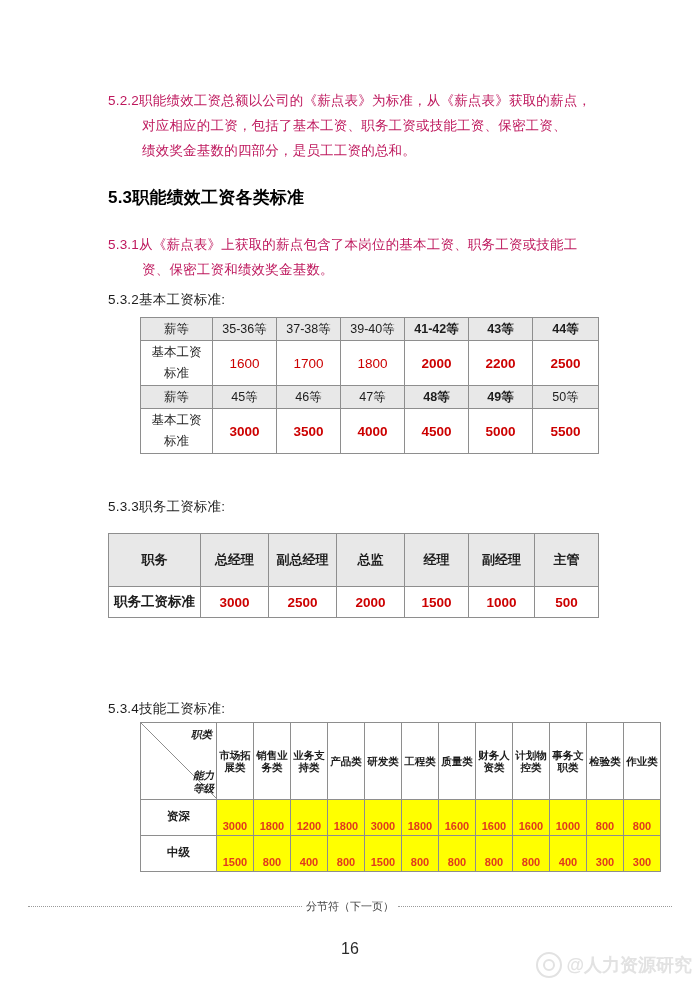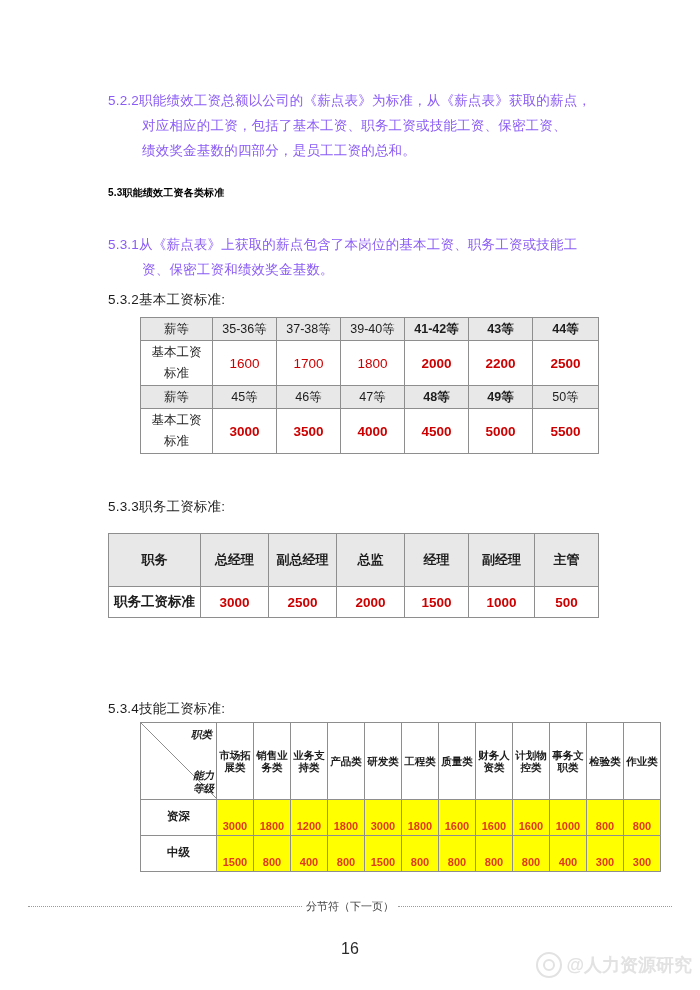--- a/index.html
+++ b/index.html
@@ -22,35 +22,35 @@
     height: 990px;
     background: #fff;
   }
 
   
   .para {
     position: absolute;
     font-size: 13.5px;
     line-height: 25px;
     letter-spacing: 0.2px;
-    color: #8b5cf6;
+    color: #be185d;
   }
   .para .ind {
     display: block;
     text-indent: 0;
     padding-left: 34px;
   }
   .para .first {
     display: block;
     padding-left: 0;
   }
 
   .heading {
     position: absolute;
-    font-size: 10px;
+    font-size: 17px;
     font-weight: bold;
     color: #000;
     letter-spacing: 0.2px;
   }
 
   .subheading {
     position: absolute;
     font-size: 13.5px;
     color: #1d1d1d;
     letter-spacing: 0.2px;

